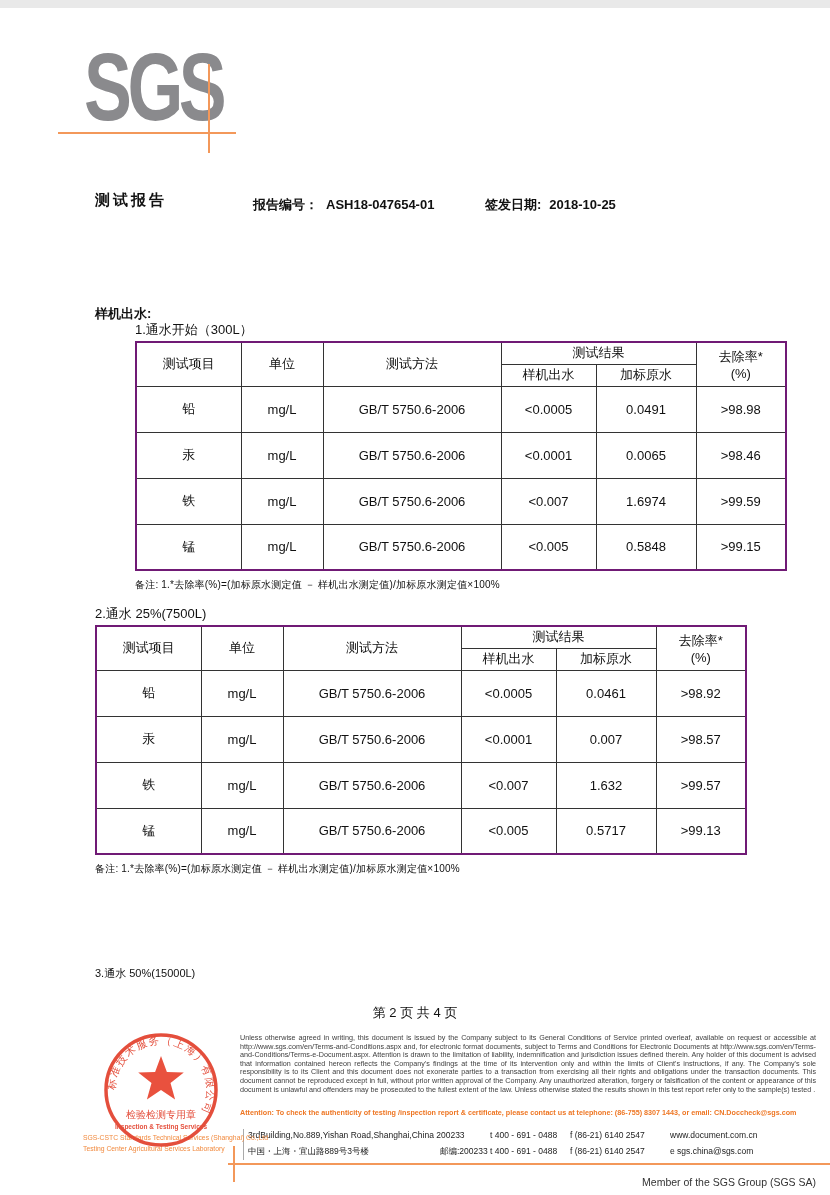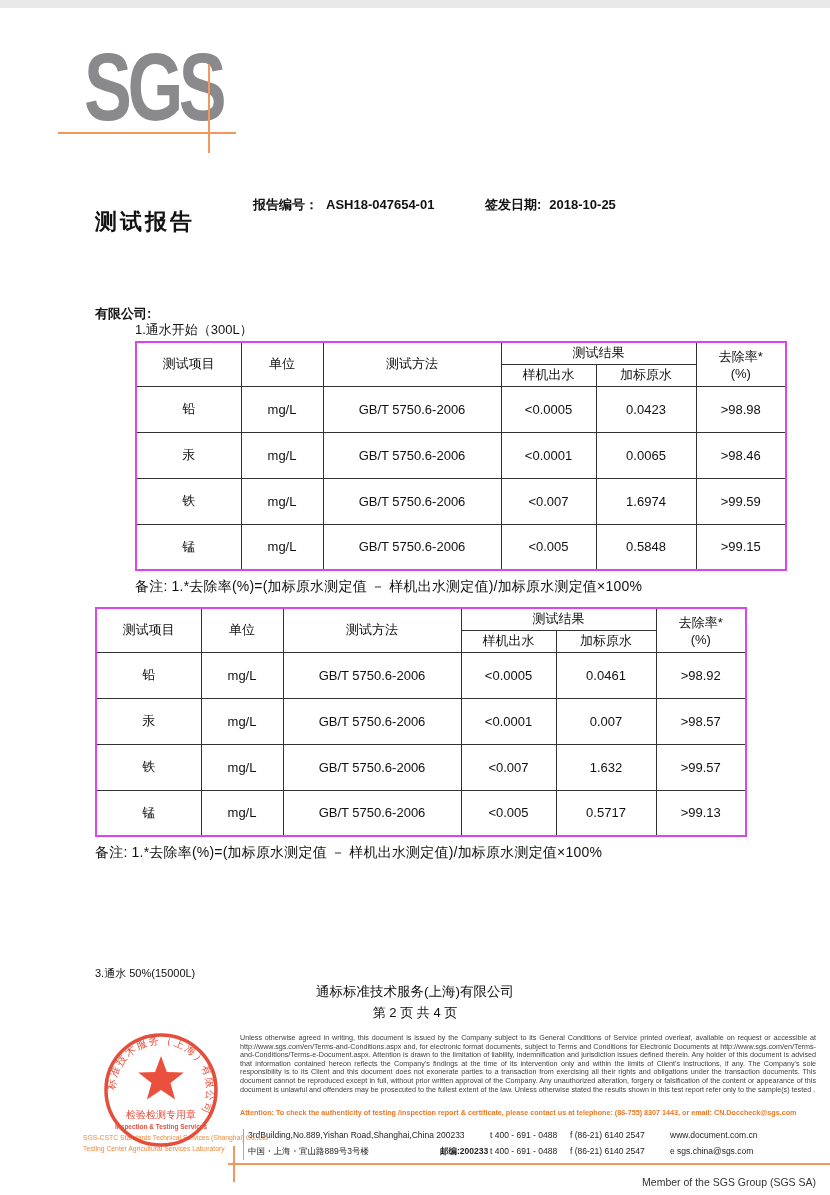--- a/index.html
+++ b/index.html
@@ -12,46 +12,46 @@
   
   .logo-text {
     position:absolute; left:84px; top:30px; font-size:97px; font-weight:bold;
     color:#8a8a8d; line-height:1; letter-spacing:-6px;
     transform:scaleX(0.74); transform-origin:left top;
   }
   .logo-hline { position:absolute; left:58px; top:124px; width:178px; height:2px; background:#f3985a; }
   .logo-vline { position:absolute; left:208px; top:56px; width:2px; height:89px; background:#f3985a; }
 
   
-  .doc-title { position:absolute; left:95px; top:199px; font-size:22px; font-weight:bold; letter-spacing:3px; }
+  .doc-title { position:absolute; left:95px; top:183px; font-size:15px; font-weight:bold; letter-spacing:3px; }
   .report-no { position:absolute; left:253px; top:188px; font-size:13px; font-weight:bold; }
   .issue-date { position:absolute; left:485px; top:188px; font-size:13px; font-weight:bold; }
   .report-no span, .issue-date span { font-weight:bold; }
   .lbl-gap { display:inline-block; width:8px; }
 
   
   .sec-heading { font-size:13px; font-weight:bold; }
   .method-block { position:absolute; left:95px; top:226px; width:652px; }
   .method-block .body-line { font-size:13.5px; line-height:22px; }
   .method-block .body-line:first-of-type { margin-top:4px; }
   .results-heading { position:absolute; left:95px; top:297px; }
 
   .table-block { position:absolute; left:95px; width:652px; }
   .tb1 { top:313px;padding-left:40px; }
   .tb2 { top:597px; }
   .table-caption { font-size:13px; line-height:18px; }
   table.rtable { border-collapse:collapse; width:650px; margin-top:2px; table-layout:fixed; }
-  table.rtable { border:2px solid #d946ef; }
+  table.rtable { border:2px solid #701a75; }
   table.rtable th, table.rtable td {
     border:1px solid #333; text-align:center; vertical-align:middle;
     font-size:13px; font-weight:normal; padding:0;
   }
   table.rtable thead tr { height:22px; }
   table.rtable tbody tr { height:46px; }
-  .note-line { font-size:14px; margin-top:7px; letter-spacing:0.2px; }
+  .note-line { font-size:10px; margin-top:7px; letter-spacing:0.2px; }
 
   .section3 { position:absolute; left:95px; top:958px; font-size:11px; }
   .company-line { position:absolute; left:0; top:975px; width:100%; text-align:center; font-size:13.5px; }
   .page-line { position:absolute; left:0; top:996px; width:100%; text-align:center; font-size:13px; }
 
   
   .legal { position:absolute; left:240px; top:1026px; width:576px; font-size:7.2px;
            line-height:8.6px; color:#3d3d3d; text-align:justify; }
   .attention { position:absolute; left:240px; top:1101px; width:576px; font-size:7.2px;
                line-height:8.6px; font-weight:bold; color:#ee7623; }
@@ -78,21 +78,21 @@
 
   <div class="doc-title">测试报告</div>
   <div class="report-no">
     <span>报告编号：</span><span class="lbl-gap"></span><span>ASH18-047654-01</span>
   </div>
   <div class="issue-date">
     <span>签发日期:</span><span class="lbl-gap"></span><span>2018-10-25</span>
   </div>
 
 
-  <div class="sec-heading results-heading">有限公司:</div>
+  <div class="sec-heading results-heading">样机出水:</div>
 
   <div class="table-block tb1">
     <div class="table-caption">1.通水开始（300L）</div>
     <table class="rtable">
       <colgroup>
           <col style="width:105px">
           <col style="width:82px">
           <col style="width:178px">
           <col style="width:95px">
           <col style="width:100px">
@@ -113,21 +113,21 @@
           <th>样机出水</th>
           <th>加标原水</th>
         </tr>
       </thead>
       <tbody>
           <tr>
             <td>铅</td>
             <td>mg/L</td>
             <td>GB/T 5750.6-2006</td>
             <td>&lt;0.0005</td>
-            <td>0.0423</td>
+            <td>0.0491</td>
             <td>&gt;98.98</td>
           </tr>
           <tr>
             <td>汞</td>
             <td>mg/L</td>
             <td>GB/T 5750.6-2006</td>
             <td>&lt;0.0001</td>
             <td>0.0065</td>
             <td>&gt;98.46</td>
           </tr>
@@ -146,20 +146,21 @@
             <td>&lt;0.005</td>
             <td>0.5848</td>
             <td>&gt;99.15</td>
           </tr>
         </tbody>
     </table>
     <div class="note-line">备注: 1.*去除率(%)=(加标原水测定值 － 样机出水测定值)/加标原水测定值×100%</div>
   </div>
 
   <div class="table-block tb2">
+    <div class="table-caption">2.通水 25%(7500L)</div>
     <table class="rtable">
       <colgroup>
           <col style="width:105px">
           <col style="width:82px">
           <col style="width:178px">
           <col style="width:95px">
           <col style="width:100px">
           <col style="width:90px">
         </colgroup>
       <thead>
@@ -211,33 +212,32 @@
             <td>0.5717</td>
             <td>&gt;99.13</td>
           </tr>
         </tbody>
     </table>
     <div class="note-line">备注: 1.*去除率(%)=(加标原水测定值 － 样机出水测定值)/加标原水测定值×100%</div>
   </div>
 
   <div class="section3">3.通水 50%(15000L)</div>
 
-  <div class="company-line">通标标准技术服务(上海)有限公司</div>
   <div class="page-line">第 2 页 共 4 页</div>
 
   <div class="legal">Unless otherwise agreed in writing, this document is issued by the Company subject to its General Conditions of Service printed overleaf, available on request or accessible at http://www.sgs.com/en/Terms-and-Conditions.aspx and, for electronic format documents, subject to Terms and Conditions for Electronic Documents at http://www.sgs.com/en/Terms-and-Conditions/Terms-e-Document.aspx. Attention is drawn to the limitation of liability, indemnification and jurisdiction issues defined therein. Any holder of this document is advised that information contained hereon reflects the Company's findings at the time of its intervention only and within the limits of Client's instructions, if any. The Company's sole responsibility is to its Client and this document does not exonerate parties to a transaction from exercising all their rights and obligations under the transaction documents. This document cannot be reproduced except in full, without prior written approval of the Company. Any unauthorized alteration, forgery or falsification of the content or appearance of this document is unlawful and offenders may be prosecuted to the fullest extent of the law. Unless otherwise stated the results shown in this test report refer only to the sample(s) tested .</div>
   <div class="attention">Attention: To check the authenticity of testing /inspection report &amp; certificate, please contact us at telephone: (86-755) 8307 1443, or email: CN.Doccheck@sgs.com</div>
 
   <div class="addr-divider"></div>
   <div class="addr" style="left:248px; top:1122px;">3rdBuilding,No.889,Yishan Road,Shanghai,China  200233</div>
   <div class="addr" style="left:490px; top:1122px;">t  400 - 691 - 0488</div>
   <div class="addr" style="left:570px; top:1122px;">f  (86-21) 6140 2547</div>
   <div class="addr" style="left:670px; top:1122px;">www.document.com.cn</div>
   <div class="addr" style="left:248px; top:1138px;">中国・上海・宜山路889号3号楼</div>
-  <div class="addr" style="left:440px; top:1138px;font-weight:bold;">邮编:200233</div>
+  <div class="addr" style="left:440px; top:1138px;">邮编:200233</div>
   <div class="addr" style="left:490px; top:1138px;">t  400 - 691 - 0488</div>
   <div class="addr" style="left:570px; top:1138px;">f  (86-21) 6140 2547</div>
   <div class="addr" style="left:670px; top:1138px;">e  sgs.china@sgs.com</div>
 
   <div class="footer-vline"></div>
   <div class="footer-hline"></div>
   <div class="member">Member of the SGS Group (SGS SA)</div>
 
   <div class="stamp-en l1">SGS-CSTC Standards Technical Services (Shanghai) Co.,Ltd</div>
   <div class="stamp-en l2">Testing Center Agricultural Services Laboratory</div>

